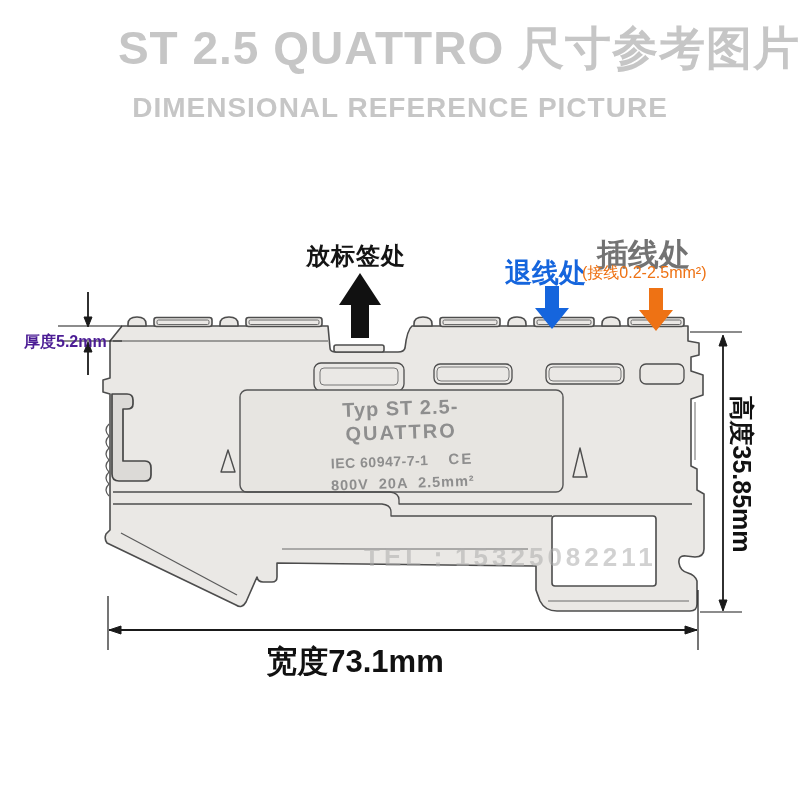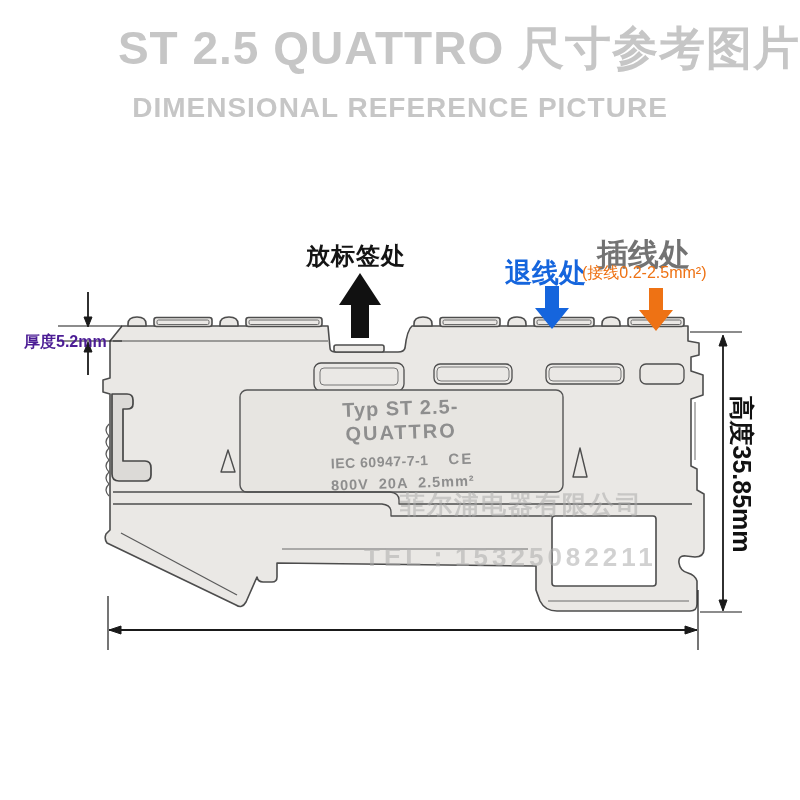--- a/index.html
+++ b/index.html
@@ -146,27 +146,27 @@
   <div class="abs title">ST 2.5 QUATTRO 尺寸参考图片</div>
   <div class="abs subtitle">DIMENSIONAL REFERENCE PICTURE</div>
 
   <div class="abs ann-black">放标签处</div>
   <div class="abs ann-blue">退线处</div>
   <div class="abs ann-orange">插线处</div>
   <div class="abs ann-orange-spec">(接线0.2-2.5mm²)</div>
 
   <div class="abs dim-thickness">厚度5.2mm</div>
   <div class="abs dim-height">高度35.85mm</div>
+  <div class="abs dim-width">宽度73.1mm</div>
 
   <div class="abs plate-text">
     <div class="plate-l1">Typ ST 2.5-</div>
     <div class="plate-l2">QUATTRO</div>
     <div class="plate-l3">
       <span>IEC 60947-7-1</span>
       <span style="font-size:15px;letter-spacing:2px;">CE</span>
     </div>
     <div class="plate-l4">800V  20A  2.5mm²</div>
   </div>
 
-  <div class="abs wm wm1">菲尔浦电器有限公司</div>
   <div class="abs wm wm2">TEL：15325082211</div>
 
 </div>
 
 </body></html>

